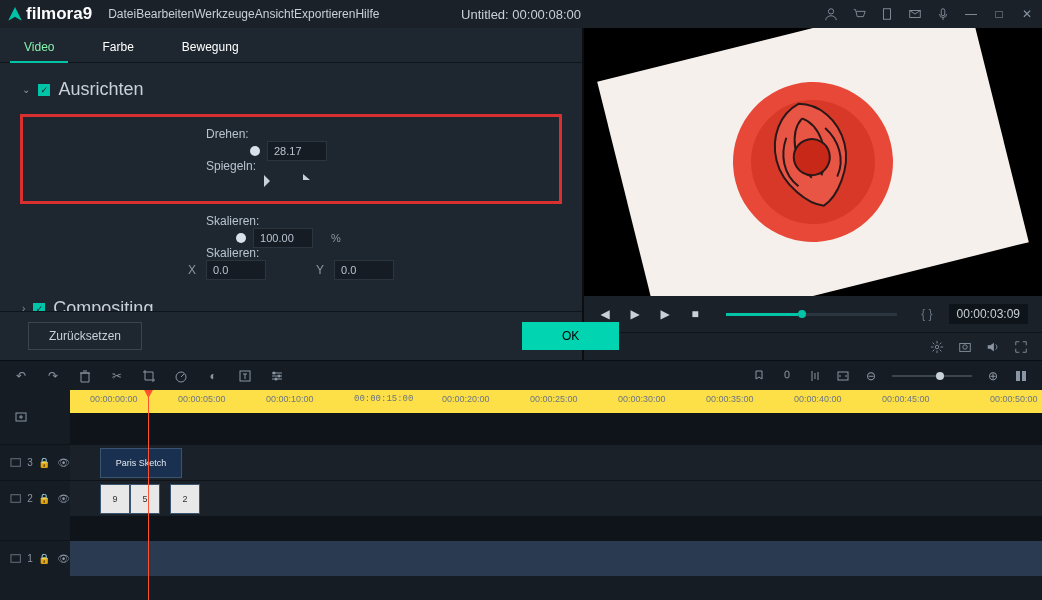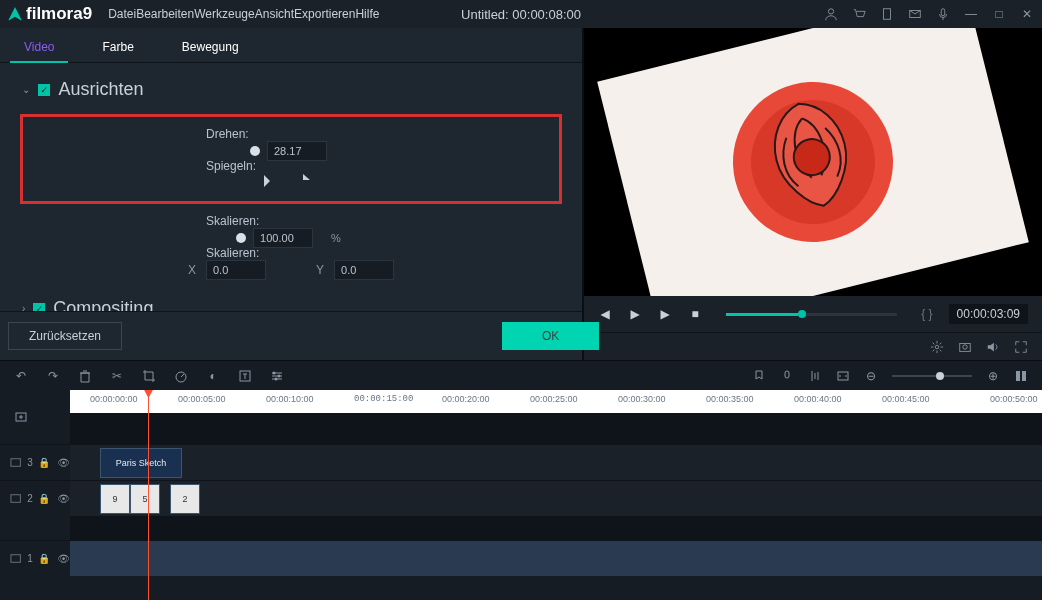--- a/index.html
+++ b/index.html
@@ -10,41 +10,41 @@
 .logo-text { color: #fff; font-weight: 600; font-size: 17px; }
 .menu { display: flex; }
 .menu-item { color: #c8d0d8; font-size: 12px; cursor: pointer; }
 .title-center { position: absolute; left: 50%; transform: translateX(-50%); color: #c8d0d8; font-size: 13px; }
 .titlebar-right { margin-left: auto; display: flex; align-items: center; gap: 14px; }
 .titlebar-icon { width: 14px; height: 14px; display: flex; align-items: center; justify-content: center; cursor: pointer; color: #8a96a3; }
 .main { display: flex; height: 332px; }
 .left-pane { width: 582px; background: #1e262f; display: flex; flex-direction: column; position: relative; }
 .tabs { display: flex; padding: 4px 20px 0; gap: 40px; border-bottom: 1px solid #0e1419; }
 .tab { padding: 8px 4px; color: #ffffff; cursor: pointer; position: relative; }
-.tab.active { color: #8b5cf6; }
+.tab.active { color: #86efac; }
 .tab.active::after { content: ''; position: absolute; bottom: -1px; left: -10px; right: -10px; height: 2px; background: #00c4a7; }
 .panel { padding: 16px 22px; flex: 1; overflow: auto; }
 .section-header { display: flex; align-items: center; gap: 8px; margin-bottom: 14px; cursor: pointer; }
 .chev { font-size: 10px; color: #8a96a3; }
 .checkbox { width: 12px; height: 12px; border: 1px solid #00c4a7; background: #00c4a7; display: flex; align-items: center; justify-content: center; font-size: 9px; color: #1a2129; }
 .section-title { color: #c8d0d8; font-size: 18px; }
 .highlight-box { border: 3px solid #d83030; padding: 10px 14px; margin: 0 -2px 10px; }
 .row { display: flex; align-items: center; margin-bottom: 12px; height: 20px; flex-direction: column; }
 .row-label { width: 170px; color: #b8c4d0; font-size: 12px; }
 .slider-wrap { flex: 1; display: flex; align-items: center; gap: 12px; }
 .slider { position: relative; flex: 1; height: 2px; background: #3a4550; }
 .slider-thumb { position: absolute; width: 10px; height: 10px; background: #d8e0e8; border-radius: 50%; top: -4px; transform: translateX(-50%); cursor: pointer; }
 .num-input { width: 60px; height: 20px; background: #151c23; border: 1px solid #2a3540; color: #b8c4d0; padding: 0 6px; font-size: 11px; }
 .flip-icons { display: flex; gap: 20px; }
 .flip-icon { width: 18px; height: 16px; cursor: pointer; display: flex; align-items: center; justify-content: center; }
 .xy-wrap { display: flex; align-items: center; gap: 10px; }
 .xy-label { color: #8a96a3; font-size: 12px; }
-.bottom-bar { display: flex; padding: 10px 8px; gap: 380px; border-top: 1px solid #0e1419; }
+.bottom-bar { display: flex; padding: 10px 28px; gap: 380px; border-top: 1px solid #0e1419; }
 .btn { padding: 6px 20px; border: 1px solid #3a4550; background: transparent; color: #c8d0d8; cursor: pointer; font-size: 12px; }
-.btn.primary { background: #00d4b0; color: #404040; border: none; padding: 6px 40px; }
+.btn.primary { background: #00d4b0; color: #000000; border: none; padding: 6px 40px; }
 .right-pane { flex: 1; background: #0a1014; display: flex; flex-direction: column; border-left: 2px solid #0a0e13; }
 .preview { flex: 1; background: #000; position: relative; overflow: hidden; display: flex; align-items: center; justify-content: center; }
 .rose-frame { width: 380px; height: 260px; background: #f5f0eb; transform: rotate(-14deg); position: relative; box-shadow: 0 4px 20px rgba(0,0,0,.5); }
 .rose { position: absolute; top: 50%; left: 50%; transform: translate(-50%,-50%); width: 180px; height: 180px; }
 .player-controls { height: 36px; background: #1a2129; display: flex; align-items: center; padding: 0 14px; gap: 16px; }
 .play-ctrl { width: 14px; height: 14px; cursor: pointer; display: flex; align-items: center; justify-content: center; color: #c8d0d8; }
 .progress { flex: 1; height: 3px; background: #2a3540; position: relative; margin: 0 8px; }
 .progress-fill { height: 3px; background: #00c4a7; width: 42%; position: absolute; }
 .progress-thumb { position: absolute; width: 8px; height: 8px; background: #00c4a7; border-radius: 50%; top: -3px; left: 42%; }
 .timecode { color: #c8d0d8; font-size: 12px; background: #0e1419; padding: 3px 8px; }
@@ -52,21 +52,21 @@
 .timeline-toolbar { height: 30px; background: #151c23; display: flex; align-items: center; padding: 0 14px; gap: 18px; border-top: 1px solid #0a0e13; }
 .tool-icon { width: 14px; height: 14px; cursor: pointer; color: #8a96a3; display: flex; align-items: center; justify-content: center; }
 .toolbar-right { margin-left: auto; display: flex; align-items: center; gap: 14px; }
 .zoom-slider { width: 80px; height: 2px; background: #3a4550; position: relative; }
 .zoom-thumb { position: absolute; width: 8px; height: 8px; background: #c8d0d8; border-radius: 50%; top: -3px; left: 55%; }
 .timeline { background: #151c23; height: 210px; display: flex; }
 .track-labels { width: 70px; background: #151c23; }
 .label-top { height: 54px; display: flex; align-items: center; padding-left: 14px; }
 .track-label { height: 36px; display: flex; align-items: center; gap: 6px; padding-left: 10px; font-size: 10px; color: #8a96a3; border-top: 1px solid #0e1419; }
 .timeline-body { flex: 1; position: relative; overflow: hidden; }
-.ruler { height: 24px; display: flex; position: relative; background: #ffffff; border-bottom: 1px solid #0e1419; }
+.ruler { height: 24px; display: flex; position: relative; background: #fde047; border-bottom: 1px solid #0e1419; }
 .ruler-tick { position: absolute; font-size: 9px; color: #6a7683; top: 4px; }
 .dead-zone { height: 30px; background: #0e1419; }
 .track { height: 36px; border-top: 1px solid #0e1419; background: #1a2129; position: relative; }
 .clip { position: absolute; height: 30px; top: 3px; background: #2a3a4a; border: 1px solid #3a5570; display: flex; align-items: center; justify-content: center; overflow: hidden; font-size: 9px; color: #e0e8f0; }
 .clip.cd { background: #e8e8e8; color: #333; }
 .playhead { position: absolute; top: 0; bottom: 0; width: 1px; background: #ff5030; left: 78px; }
 .playhead::before { content: ''; position: absolute; top: -2px; left: -5px; width: 11px; height: 10px; background: #ff5030; clip-path: polygon(0 0, 100% 0, 50% 100%); }
 .unit { color: #8a96a3; font-size: 11px; margin-left: 6px; }
 svg { width: 100%; height: 100%; }
 </style>

